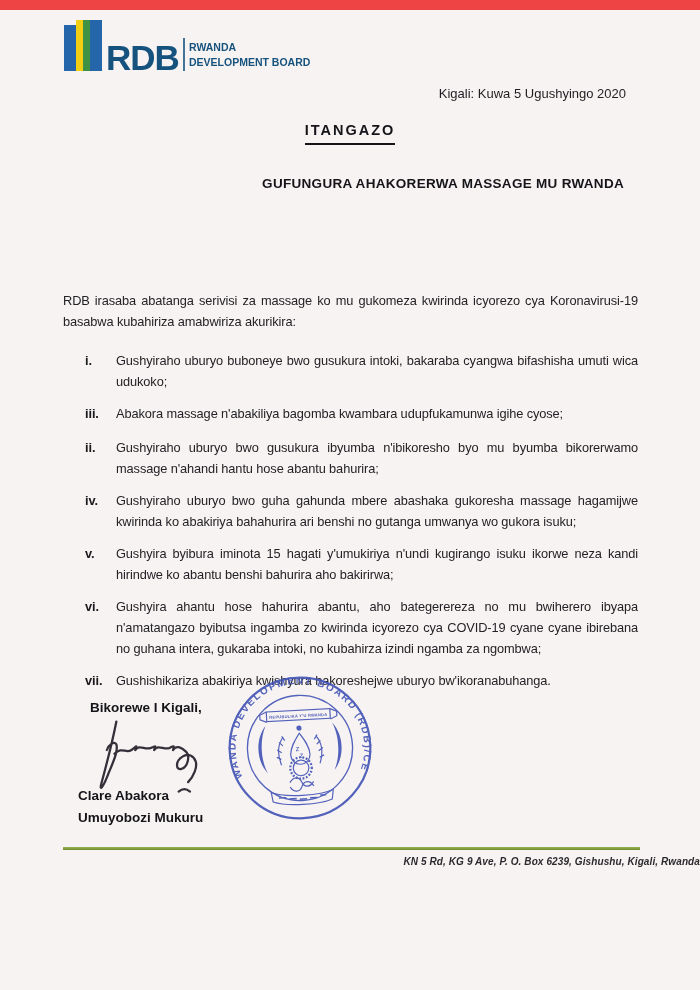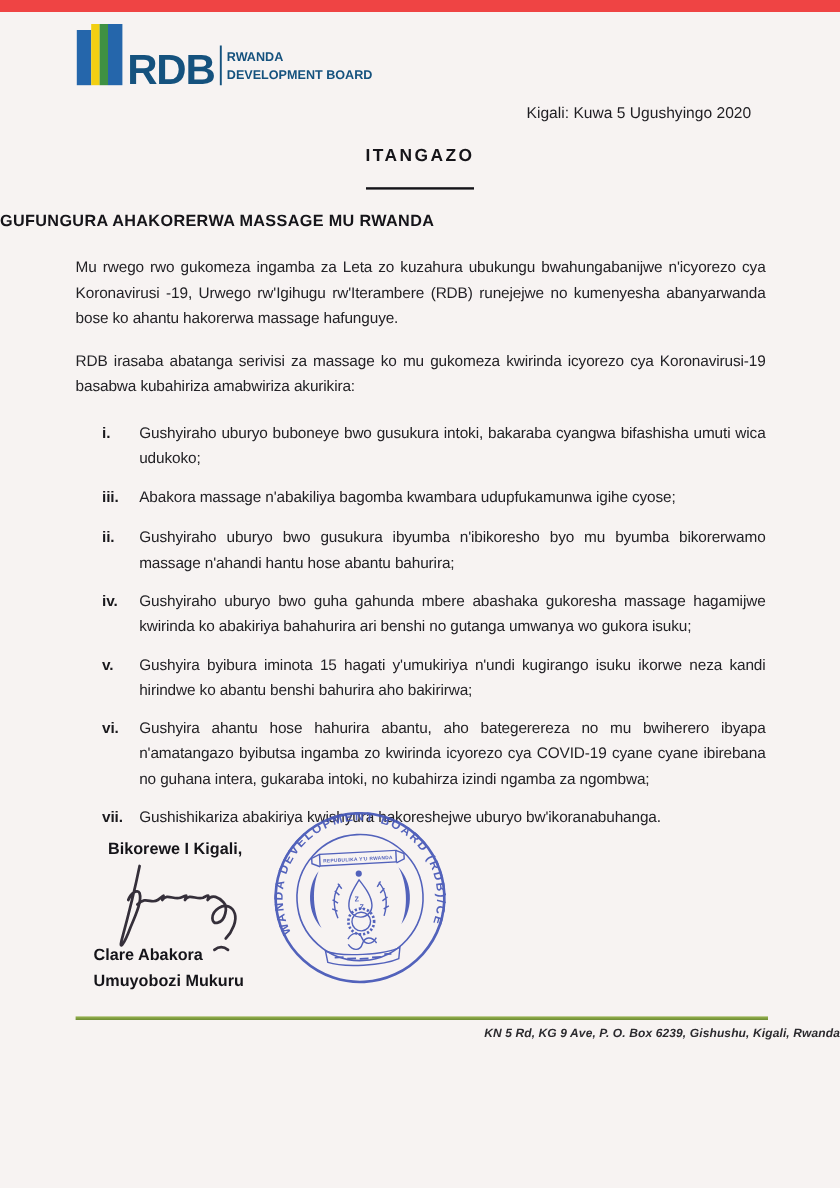--- a/index.html
+++ b/index.html
@@ -5,22 +5,22 @@
   html,body{margin:0;padding:0;background:#ffffff;}
   .page{position:relative;width:700px;height:990px;background:#ef4444;overflow:hidden;
         font-family:"Liberation Sans",sans-serif;color:#232226;}
   .paper{position:absolute;left:0;top:10px;width:700px;height:980px;background:#f7f3f2;}
   
   .logo{position:absolute;left:62px;top:18px;width:250px;height:60px;}
   .dateline{position:absolute;right:74px;top:86px;font-size:13px;color:#1f1e22;padding-left:12px;}
   
   .title-wrap{position:absolute;left:0;top:121px;width:700px;text-align:center;}
   .title{display:inline-block;font-size:14.5px;font-weight:bold;letter-spacing:2px;
-         color:#151419;border-bottom:2px solid #151419;padding-bottom:18px;}
-  .subtitle{position:absolute;left:0;top:176px;width:624px;text-align:left;
+         color:#151419;border-bottom:2px solid #151419;padding-bottom:5px;}
+  .subtitle{position:absolute;left:0;top:176px;width:624px;text-align:right;
             font-size:13.5px;font-weight:bold;letter-spacing:.3px;color:#151419;}
   
   .para{position:absolute;left:63px;width:575px;font-size:12.8px;line-height:21px;
         text-align:justify;color:#232226;letter-spacing:-0.1px;}
   .p1{top:212px;}
   .p2{top:290px;}
   
   .list{position:absolute;left:63px;top:350px;width:575px;}
   .item{display:flex;margin-bottom:11px;font-size:12.8px;line-height:21px;letter-spacing:-0.1px;}
   .item .marker{width:31px;flex:0 0 31px;font-weight:bold;color:#1a191d;margin-left:22px;}
@@ -57,21 +57,20 @@
     <text x="127" y="48" font-size="10.5" font-weight="bold" fill="#15527e">DEVELOPMENT BOARD</text>
   </svg>
 
   <div class="dateline">Kigali: Kuwa 5 Ugushyingo 2020</div>
 
   <div class="title-wrap">
     <span class="title">ITANGAZO</span>
   </div>
   <div class="subtitle">GUFUNGURA AHAKORERWA MASSAGE MU RWANDA</div>
 
-  <div class="para p1">Mu rwego rwo gukomeza ingamba za Leta zo kuzahura ubukungu bwahungabanijwe n'icyorezo cya Koronavirusi -19, Urwego rw'Igihugu rw'Iterambere (RDB) runejejwe no kumenyesha abanyarwanda bose ko ahantu hakorerwa massage hafunguye.</div>
   <div class="para p2">RDB irasaba abatanga serivisi za massage ko mu gukomeza kwirinda icyorezo cya Koronavirusi-19 basabwa kubahiriza amabwiriza akurikira:</div>
 
   <div class="list">
     <div class="item">
       <span class="marker">i.</span>
       <span class="text">Gushyiraho uburyo buboneye bwo gusukura intoki, bakaraba cyangwa bifashisha umuti wica udukoko;</span>
     </div>
     <div class="item gap-lg">
       <span class="marker">iii.</span>
       <span class="text">Abakora massage n'abakiliya bagomba kwambara udupfukamunwa igihe cyose;</span>

